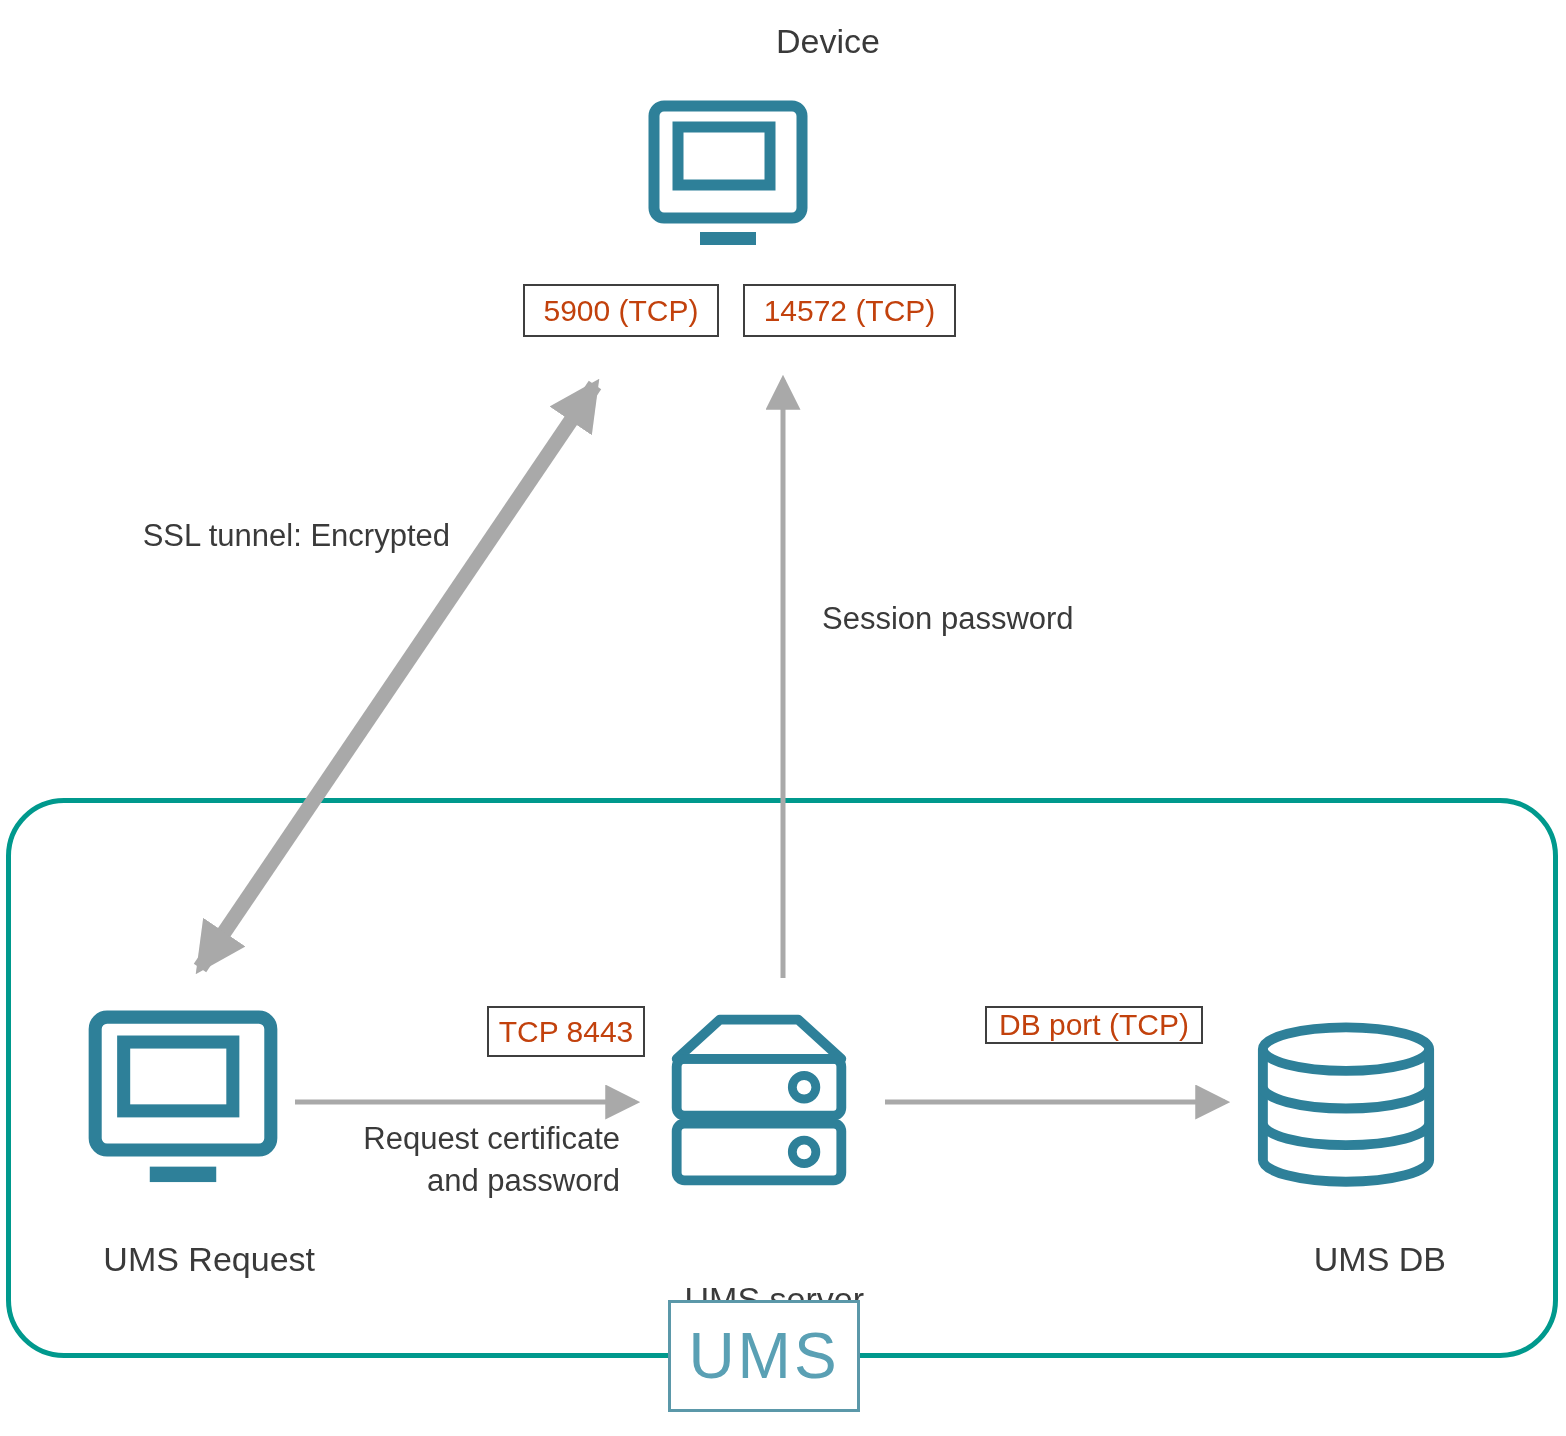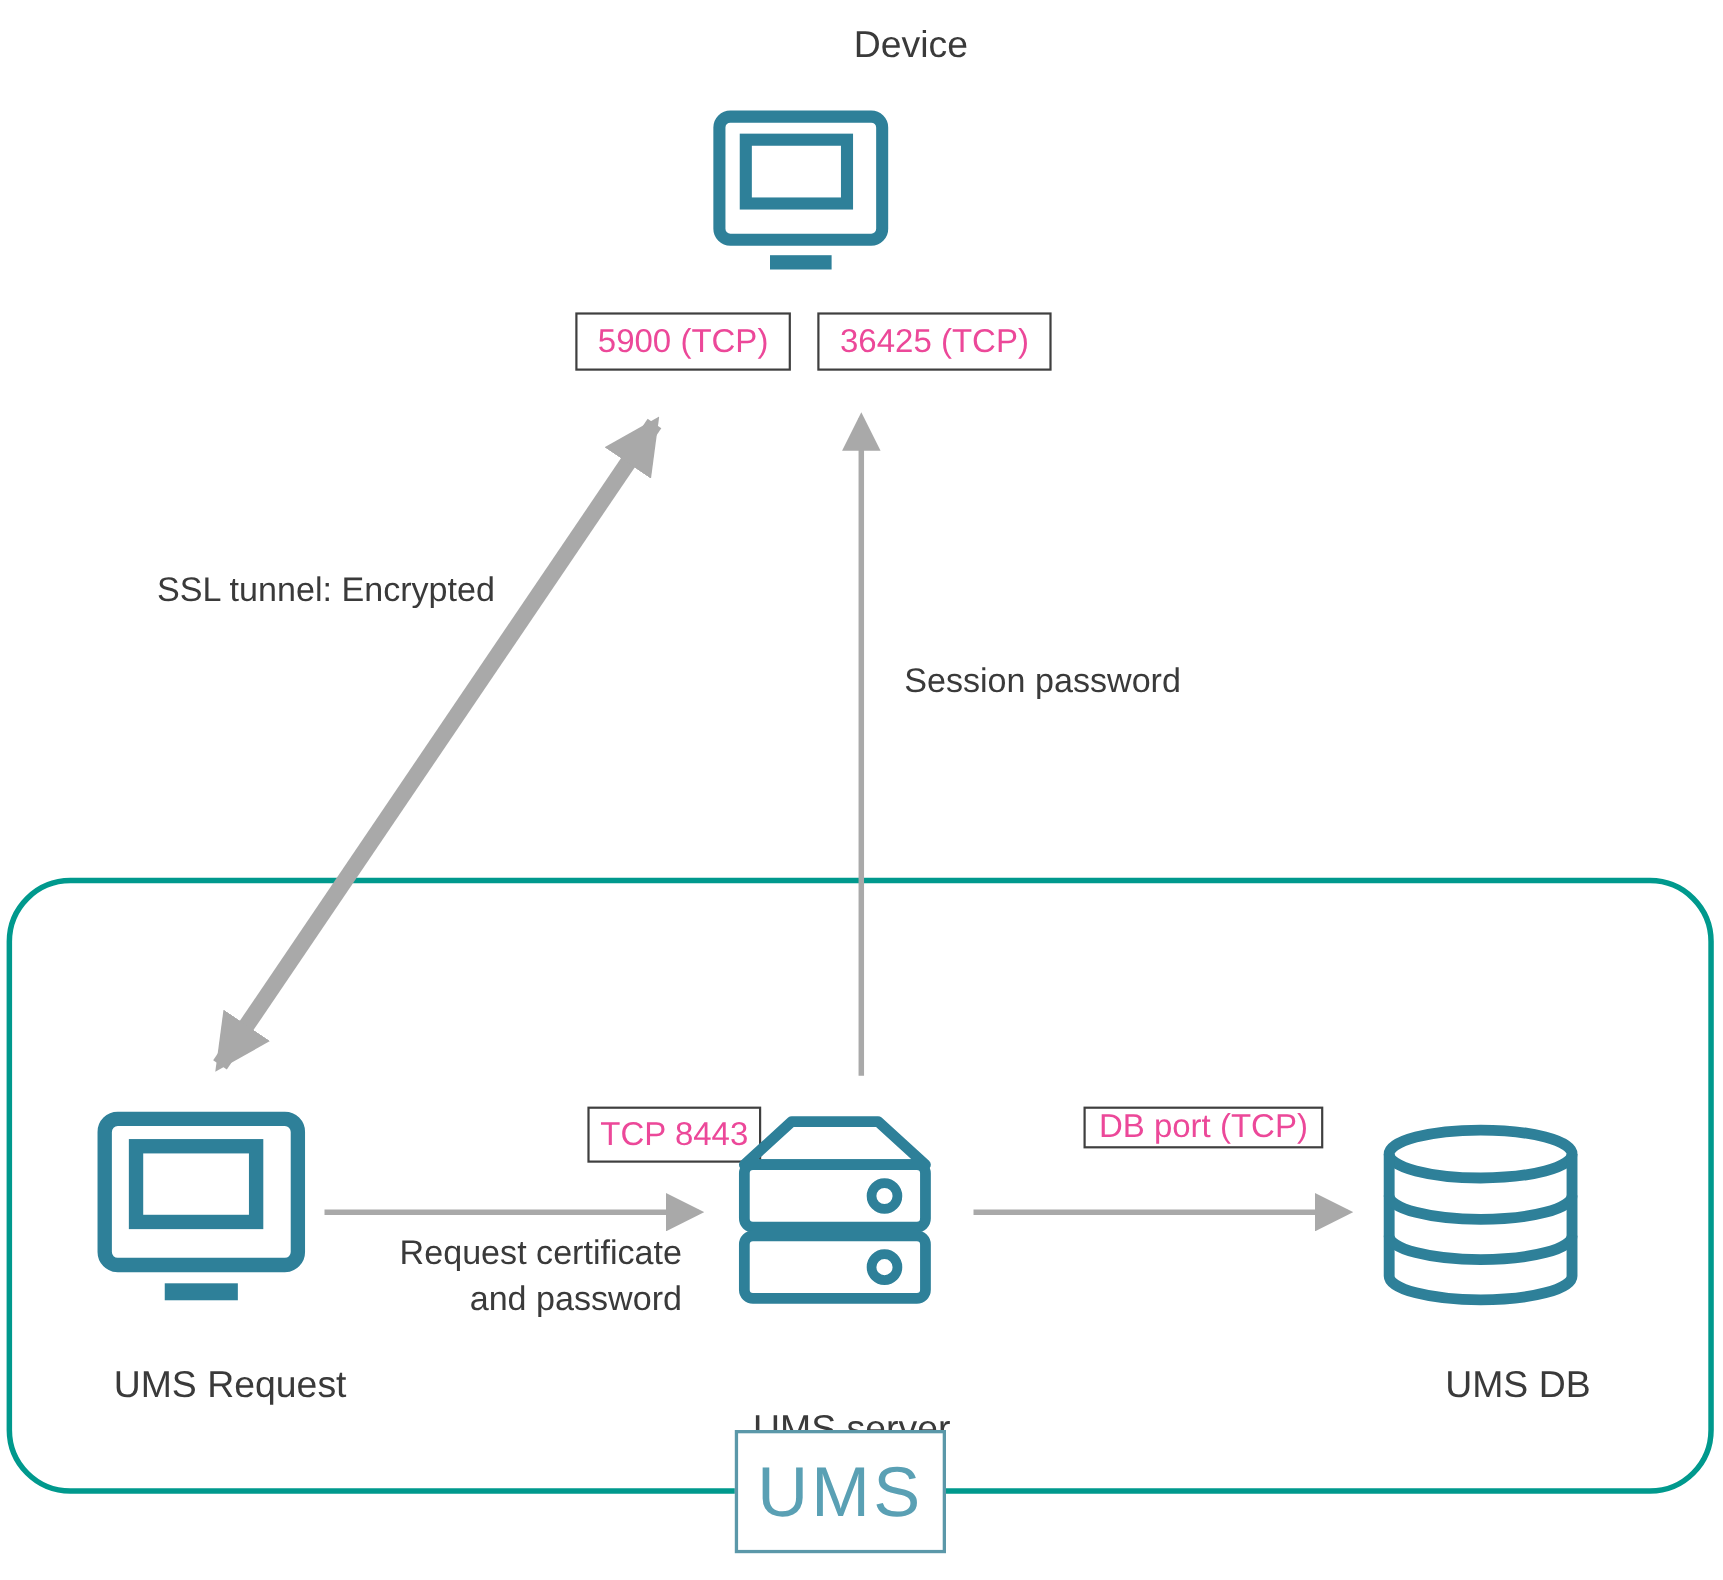--- a/index.html
+++ b/index.html
@@ -16,21 +16,21 @@
     text-align:right;
     white-space:nowrap;
   }
   .node-label{font-size:34px;}
   .edge-label{font-size:31px;line-height:42px;}
   .portbox{
     position:absolute;
     background:#ffffff;
     border:2px solid #3f3f3f;
     display:flex;align-items:center;justify-content:center;
-    font-size:30px;color:#ec4899;
+    font-size:30px;color:#c2410c;
     box-sizing:border-box;
     z-index:4;
   }
   .icon{color:#2e8099;position:absolute;z-index:4;}
   #ums-boundary{
     position:absolute;
     left:6px;top:798px;width:1552px;height:560px;
     border:5px solid #00998d;
     border-radius:58px;
     box-sizing:border-box;
@@ -105,35 +105,35 @@
 
 <div class="label node-label" style="left:580px;top:22px;width:300px;">Device</div>
 <svg class="icon" style="left:648px;top:100px;" width="160" height="150">
   <use href="#icon-monitor"></use>
 </svg>
 
 <div class="portbox" style="left:523px;top:284px;width:196px;height:53px;">
   <span>5900 (TCP)</span>
 </div>
 <div class="portbox" style="left:743px;top:284px;width:213px;height:53px;">
-  <span>36425 (TCP)</span>
+  <span>14572 (TCP)</span>
 </div>
 
 <div class="label edge-label" style="left:120px;top:515px;width:330px;">
   <div>SSL tunnel: Encrypted</div>
 </div>
 
 <div class="label edge-label" style="left:822px;top:598px;text-align:center;">Session password</div>
 
 <svg class="icon" style="left:88px;top:1010px;" width="190" height="178">
   <use href="#icon-monitor"></use>
 </svg>
 <div class="label node-label" style="left:60px;top:1240px;width:255px;">UMS Request</div>
 
-<div class="portbox" style="left:487px;top:1006px;width:158px;height:51px;margin-left:47px;">
+<div class="portbox" style="left:487px;top:1006px;width:158px;height:51px;">
   <span>TCP 8443</span>
 </div>
 <div class="label edge-label" style="left:330px;top:1118px;width:290px;">
   <div>Request certificate</div>
   <div>and password</div>
 </div>
 
 <svg class="icon" style="left:660px;top:1002px;" width="198" height="196">
   <use href="#icon-server"></use>
 </svg>

